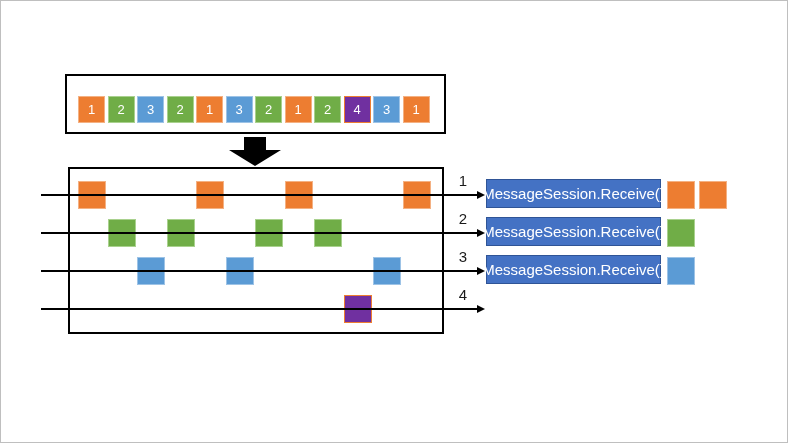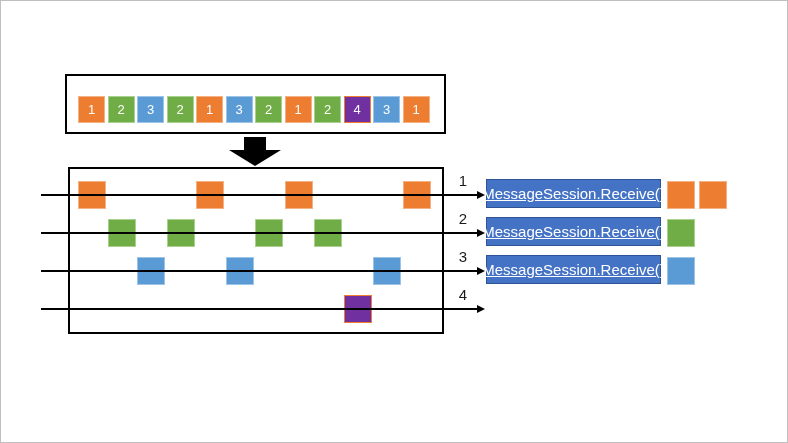--- a/index.html
+++ b/index.html
@@ -47,21 +47,20 @@
     z-index:6;
   }
   .receiver-box{
     position:absolute;
     width:175px;height:29px;
     box-sizing:border-box;
     border:1px solid #2F5496;
     display:flex;align-items:center;justify-content:center;
     font-size:15px;
     z-index:4;
-    text-decoration:underline;
   }
   #down-arrow{position:absolute;left:228px;top:136px;z-index:2;}
 </style>
 </head>
 <body>
 
 <div id="canvas">
 
   <div id="queue-box" class="box"></div>
 

